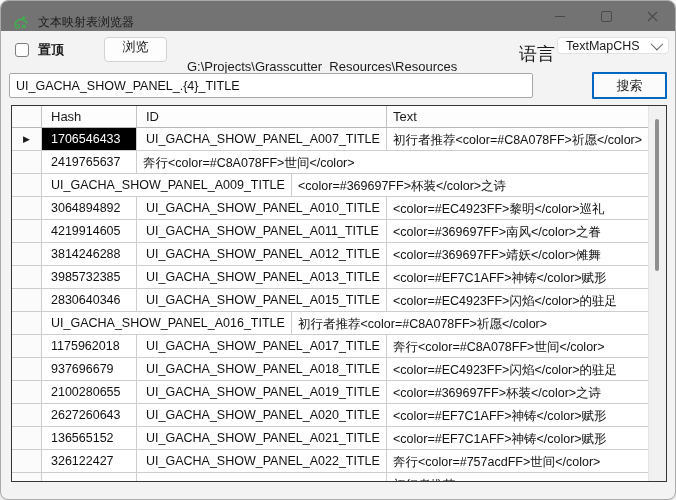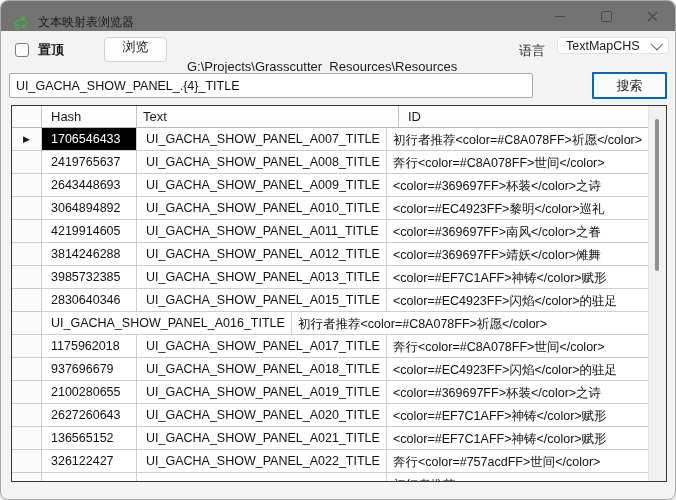--- a/index.html
+++ b/index.html
@@ -18,21 +18,21 @@
   .glyph-max{width:9px;height:9px;border:1px solid #4a4a4a;border-radius:2px;}
   
   .toolbar{position:absolute;left:0;top:30px;right:0;height:36px;}
   .pin{position:absolute;left:14px;top:10px;display:flex;align-items:center;gap:9px;font-weight:bold;}
   .chk{width:14px;height:14px;box-sizing:border-box;border:1px solid #7e7e7e;border-radius:3px;background:#fff;}
   .lbl{font-size:13px;color:#1b1b1b;white-space:nowrap;}
   .browse-btn{position:absolute;left:103px;top:6px;width:63px;height:25px;box-sizing:border-box;
     background:#fdfdfd;border:1px solid #d2d2d2;border-radius:4px;font-size:13px;color:#1b1b1b;
     display:flex;align-items:flex-start;justify-content:center;}
   .path{position:absolute;left:186px;top:28px;font-size:13px;color:#1b1b1b;white-space:nowrap;}
-  .lang-label{position:absolute;left:518px;top:11px;font-size:13px;color:#1b1b1b;}
+  .lang-label{position:absolute;left:518px;top:11px;font-size:18px;color:#1b1b1b;}
   .combo{position:absolute;left:556px;top:6px;width:112px;height:17px;box-sizing:border-box;
     background:#ffffff;border:1px solid #e2e2e2;border-radius:4px;display:flex;align-items:center;
     padding:0 8px;font-size:12.5px;color:#1b1b1b;}
   .combo-chevron{margin-left:auto;width:8px;height:8px;border-right:1.4px solid #5a5a5a;
     border-bottom:1.4px solid #5a5a5a;transform:rotate(45deg) translateY(-2px);}
   
   .searchrow{position:absolute;left:0;top:66px;right:0;height:36px;}
   .search-input{position:absolute;left:8px;top:6px;width:524px;height:25px;box-sizing:border-box;
     border:1px solid #a8a8a8;border-radius:2px;background:#fff;font-size:12.5px;color:#111;
     padding:0 6px;font-family:"Liberation Sans","DejaVu Sans",sans-serif;outline:none;}
@@ -109,39 +109,37 @@
     <div class="search-btn">
       <span>搜索</span>
     </div>
   </div>
 
   <div class="grid">
     <div class="grid-inner">
       <div class="grid-header">
         <div class="hcell c-rowheader"></div>
         <div class="hcell c-hash">Hash</div>
+        <div class="hcell c-id">ID</div>
         <div class="hcell c-text">Text</div>
-        <div class="hcell c-id">ID</div>
       </div>
       <div id="grid-body">
           <div class="grid-row">
             <div class="cell c-rowheader"><span class="arrow">▶</span></div>
             <div class="cell c-hash selected">1706546433</div>
             <div class="cell c-id">UI_GACHA_SHOW_PANEL_A007_TITLE</div>
             <div class="cell c-text">初行者推荐&lt;color=#C8A078FF&gt;祈愿&lt;/color&gt;</div>
           </div>
           <div class="grid-row">
             <div class="cell c-rowheader"></div>
             <div class="cell c-hash">2419765637</div>
-            <div class="cell c-id">UI_GACHA_SHOW_PANEL_A008_TITLE</div>
             <div class="cell c-text">奔行&lt;color=#C8A078FF&gt;世间&lt;/color&gt;</div>
           </div>
           <div class="grid-row">
             <div class="cell c-rowheader"></div>
-            <div class="cell c-hash">2643448693</div>
             <div class="cell c-id">UI_GACHA_SHOW_PANEL_A009_TITLE</div>
             <div class="cell c-text">&lt;color=#369697FF&gt;杯装&lt;/color&gt;之诗</div>
           </div>
           <div class="grid-row">
             <div class="cell c-rowheader"></div>
             <div class="cell c-hash">3064894892</div>
             <div class="cell c-id">UI_GACHA_SHOW_PANEL_A010_TITLE</div>
             <div class="cell c-text">&lt;color=#EC4923FF&gt;黎明&lt;/color&gt;巡礼</div>
           </div>
           <div class="grid-row">

